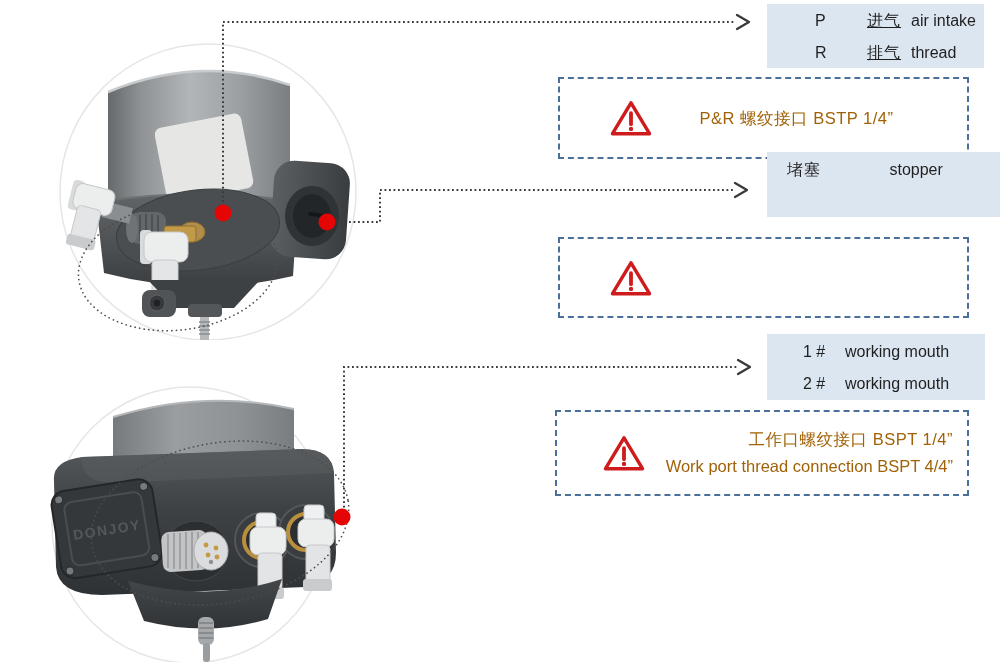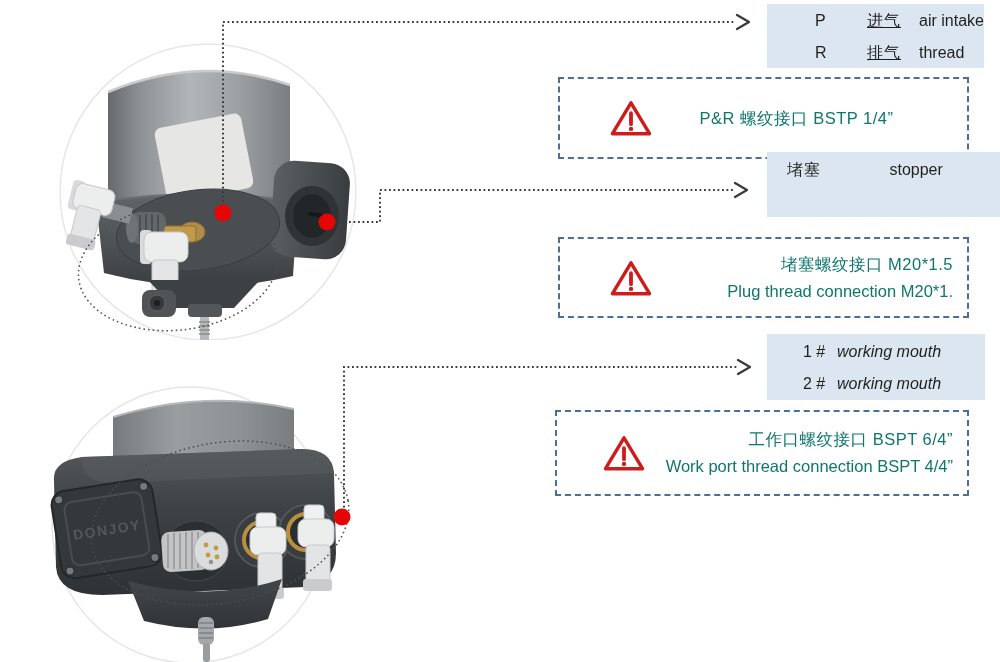--- a/index.html
+++ b/index.html
@@ -10,43 +10,43 @@
   .stage *{box-sizing:border-box;}
   svg.layer{position:absolute;left:0;top:0;pointer-events:none;}
   .device{position:absolute;}
 
   
   .infobox{position:absolute;background:#dce6f1;font-size:16px;color:#1f1f1f;}
   .irow{display:flex;align-items:center;height:32px;}
   .box-pr{left:767px;top:4px;width:217px;height:64px;padding-top:1px;}
   .box-pr .code{margin-left:48px;width:52px;}
   .box-pr .zh{width:44px;letter-spacing:1px;text-decoration:underline;}
-  .box-pr .en{margin-left:8px;white-space:nowrap;}
+  .box-pr .en{white-space:nowrap;}
   .box-stopper{left:767px;top:152px;width:250px;height:65px;padding:8px 0 0 20px;}
   .box-stopper .zh{letter-spacing:1px;}
   .box-stopper .en{margin-left:64px;}
   .box-working{left:767px;top:334px;width:218px;height:66px;padding-top:2px;}
   .box-working .irow{height:32px;}
   .box-working .num{margin-left:36px;width:34px;}
-  .box-working .wlabel{white-space:nowrap;font-style:italic;}
+  .box-working .wlabel{margin-left:8px;white-space:nowrap;}
 
   
   .warnbox{
     position:absolute;border:2.5px dashed #4a6f9b;background:#ffffff;
     display:flex;align-items:center;
   }
   .warn-a{left:558px;top:77px;width:411px;height:82px;}
   .warn-b{left:558px;top:237px;width:411px;height:81px;}
   .warn-c{left:555px;top:410px;width:414px;height:86px;}
   .warn-tri{width:42px;height:38px;margin-left:50px;flex:0 0 auto;}
   .warn-c .warn-tri{margin-left:46px;}
   .warn-tri .tri{fill:#ffffff;stroke:#ce1c1c;stroke-width:3.6;stroke-linejoin:round;}
   .warn-tri .bar{stroke:#ce1c1c;stroke-width:4;stroke-linecap:round;}
   .warn-tri .dot{fill:#ce1c1c;}
-  .wtext{flex:1;font-size:16.5px;line-height:27px;color:#0f766e;}
+  .wtext{flex:1;font-size:16.5px;line-height:27px;color:#a16207;}
   .wtext .l1{letter-spacing:0.5px;}
   .warn-a .wtext{text-align:center;padding-right:26px;}
   .warn-b .wtext{text-align:right;padding-right:14px;}
   .warn-c .wtext{text-align:right;padding-right:14px;}
 
   
   .leader{stroke:#3a3a3a;stroke-width:2;fill:none;stroke-dasharray:1.8 2.7;}
   .ahead{stroke:#3a3a3a;stroke-width:2.3;fill:none;stroke-linecap:round;stroke-linejoin:round;}
   .marker{fill:#e60505;}
   .dotted-ell{fill:none;stroke:#4d4d4d;stroke-width:1.5;stroke-dasharray:1.6 3;}
@@ -247,42 +247,38 @@
     <span class="zh">堵塞</span>
     <span class="en">stopper</span>
   </div>
 
   <div class="warnbox warn-b">
     <svg class="warn-tri" viewBox="0 0 44 40">
       <path class="tri" d="M22 4 L41.5 36.5 L2.5 36.5 Z"></path>
       <line class="bar" x1="22" y1="15" x2="22" y2="26.5"></line>
       <circle class="dot" cx="22" cy="31.5" r="2.3"></circle>
     </svg>
-    <div class="wtext">
-      <div class="l1">堵塞螺纹接口 M20*1.5</div>
-      <div class="l2">Plug thread connection M20*1.</div>
-    </div>
   </div>
 
   <div class="infobox box-working">
     <div class="irow">
       <span class="num">1 #</span>
       <span class="wlabel">working mouth</span>
     </div>
     <div class="irow">
       <span class="num">2 #</span>
       <span class="wlabel">working mouth</span>
     </div>
   </div>
 
   <div class="warnbox warn-c">
     <svg class="warn-tri" viewBox="0 0 44 40">
       <path class="tri" d="M22 4 L41.5 36.5 L2.5 36.5 Z"></path>
       <line class="bar" x1="22" y1="15" x2="22" y2="26.5"></line>
       <circle class="dot" cx="22" cy="31.5" r="2.3"></circle>
     </svg>
     <div class="wtext">
-      <div class="l1">工作口螺纹接口 BSPT 6/4”</div>
+      <div class="l1">工作口螺纹接口 BSPT 1/4”</div>
       <div class="l2">Work port thread connection BSPT 4/4”</div>
     </div>
   </div>
 
 </div>
 
 </body></html>

